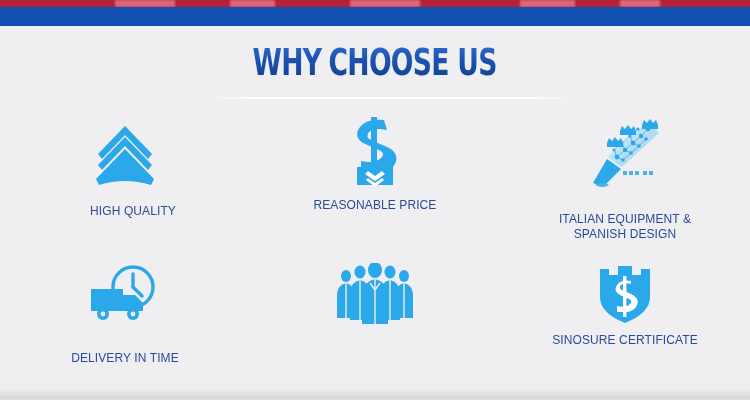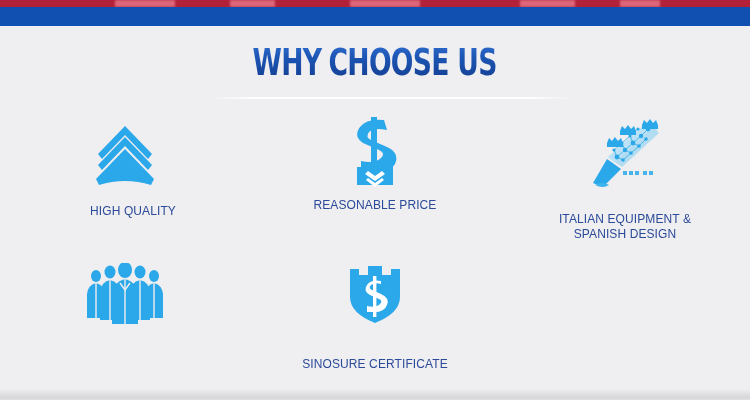--- a/index.html
+++ b/index.html
@@ -129,21 +129,21 @@
   .cell.c1 .icon-box { padding-top: 6px; }
   .cell.c2 .icon-box { padding-top: 2px; }
   .cell.c3 .icon-box { padding-top: 2px; }
   .cell.c4 .icon-box { padding-top: 8px; }
   .cell.c5 .icon-box { padding-top: 6px; }
   .cell.c6 .icon-box { padding-top: 6px; }
 
   .cell.c1 .cell-label { margin-top: 8px; margin-left: 16px; }
   .cell.c2 .cell-label { }
   .cell.c4 .cell-label { margin-top: 16px; }
-  .cell.c6 .cell-label { margin-top: 24px; }
+  .cell.c6 .cell-label { margin-top: 0; }
 
   
   .bottom-shadow {
     position: absolute;
     bottom: 0; left: 0;
     width: 750px;
     height: 14px;
     background: linear-gradient(180deg, rgba(0,0,0,0) 0%, rgba(90,90,100,0.16) 60%, rgba(120,120,130,0.05) 100%);
   }
   .bottom-edge {
@@ -256,20 +256,46 @@
               <rect x="56" y="54" width="4" height="4"></rect>
               <rect x="62" y="54" width="4" height="4"></rect>
             </g>
           </g>
         </svg>
       </div>
       <div class="cell-label two-line">ITALIAN EQUIPMENT &amp;
 SPANISH DESIGN</div>
     </div>
 
+    <div class="cell c4">
+      <div class="icon-box">
+        <svg width="72" height="62" viewBox="0 0 72 62">
+          <g fill="none" stroke="#2ba8ea" stroke-width="3.4">
+            <circle cx="44" cy="22" r="20"></circle>
+          </g>
+          <g stroke="#2ba8ea" stroke-width="3.4" stroke-linecap="round">
+            <path d="M44 22 L44 9"></path>
+            <path d="M44 22 L53 31"></path>
+          </g>
+          <g fill="#2ba8ea">
+            <path d="M2 24 L34 24 L34 46 L2 46 Z"></path>
+            <path d="M34 30 L46 30 L54 38 L54 46 L34 46 Z"></path>
+          </g>
+          <g fill="#2ba8ea">
+            <circle cx="14" cy="49" r="6"></circle>
+            <circle cx="44" cy="49" r="6"></circle>
+          </g>
+          <g fill="#efeef0">
+            <circle cx="14" cy="49" r="2.4"></circle>
+            <circle cx="44" cy="49" r="2.4"></circle>
+          </g>
+        </svg>
+      </div>
+      <div class="cell-label">DELIVERY IN TIME</div>
+    </div>
 
     <div class="cell c5">
       <div class="icon-box">
         <svg width="78" height="62" viewBox="0 0 78 62">
           <g fill="#2ba8ea">
 
             <ellipse cx="10" cy="13" rx="5" ry="6"></ellipse>
             <path d="M10 20 Q2 22 1 31 L1 55 L19 55 L19 31 Q18 22 10 20 Z"></path>
 
             <ellipse cx="68" cy="13" rx="5" ry="6"></ellipse>

